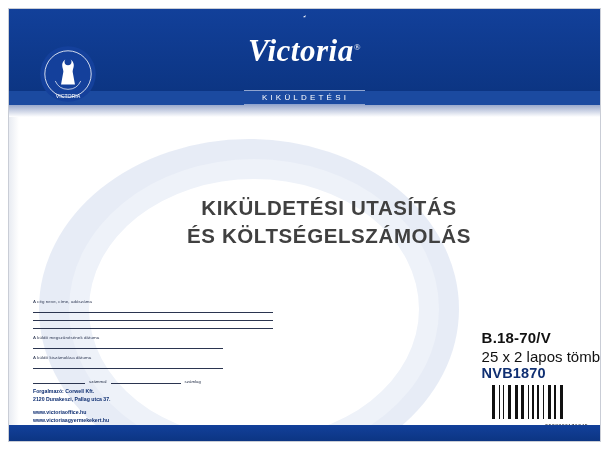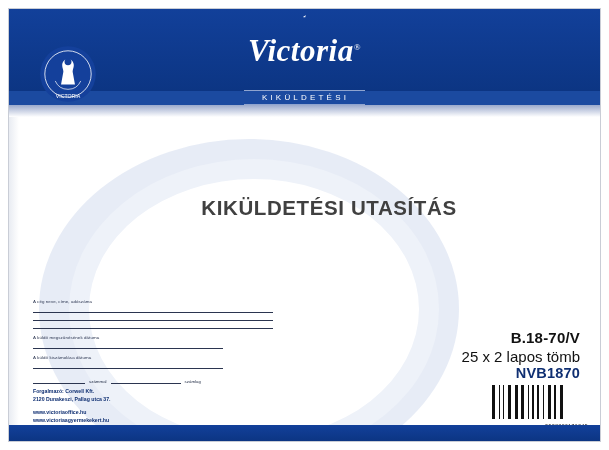--- a/index.html
+++ b/index.html
@@ -193,23 +193,23 @@
     line-height: 1.55;
     color: #0f2f72;
     font-weight: bold;
   }
   .publisher .web {
     margin-top: 5px;
   }
   
   .code-block {
     position: absolute;
-    right: 20px;
+    right: 0;
     top: 320px;
-    text-align: right;
+    text-align: left;
     color: #111111;
   }
   .code-main {
     font-size: 15px;
     font-weight: bold;
     letter-spacing: 0.2px;
     color: #111;
   }
   .code-sub {
     font-size: 15px;
@@ -293,20 +293,21 @@
       <circle cx="50" cy="50" r="48" fill="#14409b"></circle>
       <circle cx="50" cy="50" r="40" fill="none" stroke="#ffffff" stroke-width="1.4"></circle>
       <path d="M50 24c-6 0-10 5-10 11 0 4 2 7 2 11l-4 22h24l-4-22c0-4 2-7 2-11 0-6-4-11-10-11z" fill="#ffffff"></path>
       <circle cx="50" cy="29" r="6" fill="#14409b"></circle>
       <path d="M28 62a24 24 0 0 0 44 0" fill="none" stroke="#ffffff" stroke-width="1.2"></path>
       <text x="50" y="92" text-anchor="middle" font-size="9" fill="#ffffff" font-family="Liberation Sans, sans-serif">VICTORIA</text>
     </svg>
 
     <div class="title-block">
       <div class="title-line">KIKÜLDETÉSI UTASÍTÁS</div>
+      <div class="title-line">ÉS KÖLTSÉGELSZÁMOLÁS</div>
     </div>
 
     <div class="form">
       <div class="form-label">A cég neve, címe, adószáma</div>
       <div class="rule"></div>
       <div class="rule"></div>
       <div class="rule"></div>
       <div class="gap"></div>
       <div class="form-label">A küldő megszűnésének dátuma</div>
       <div class="rule short"></div>

